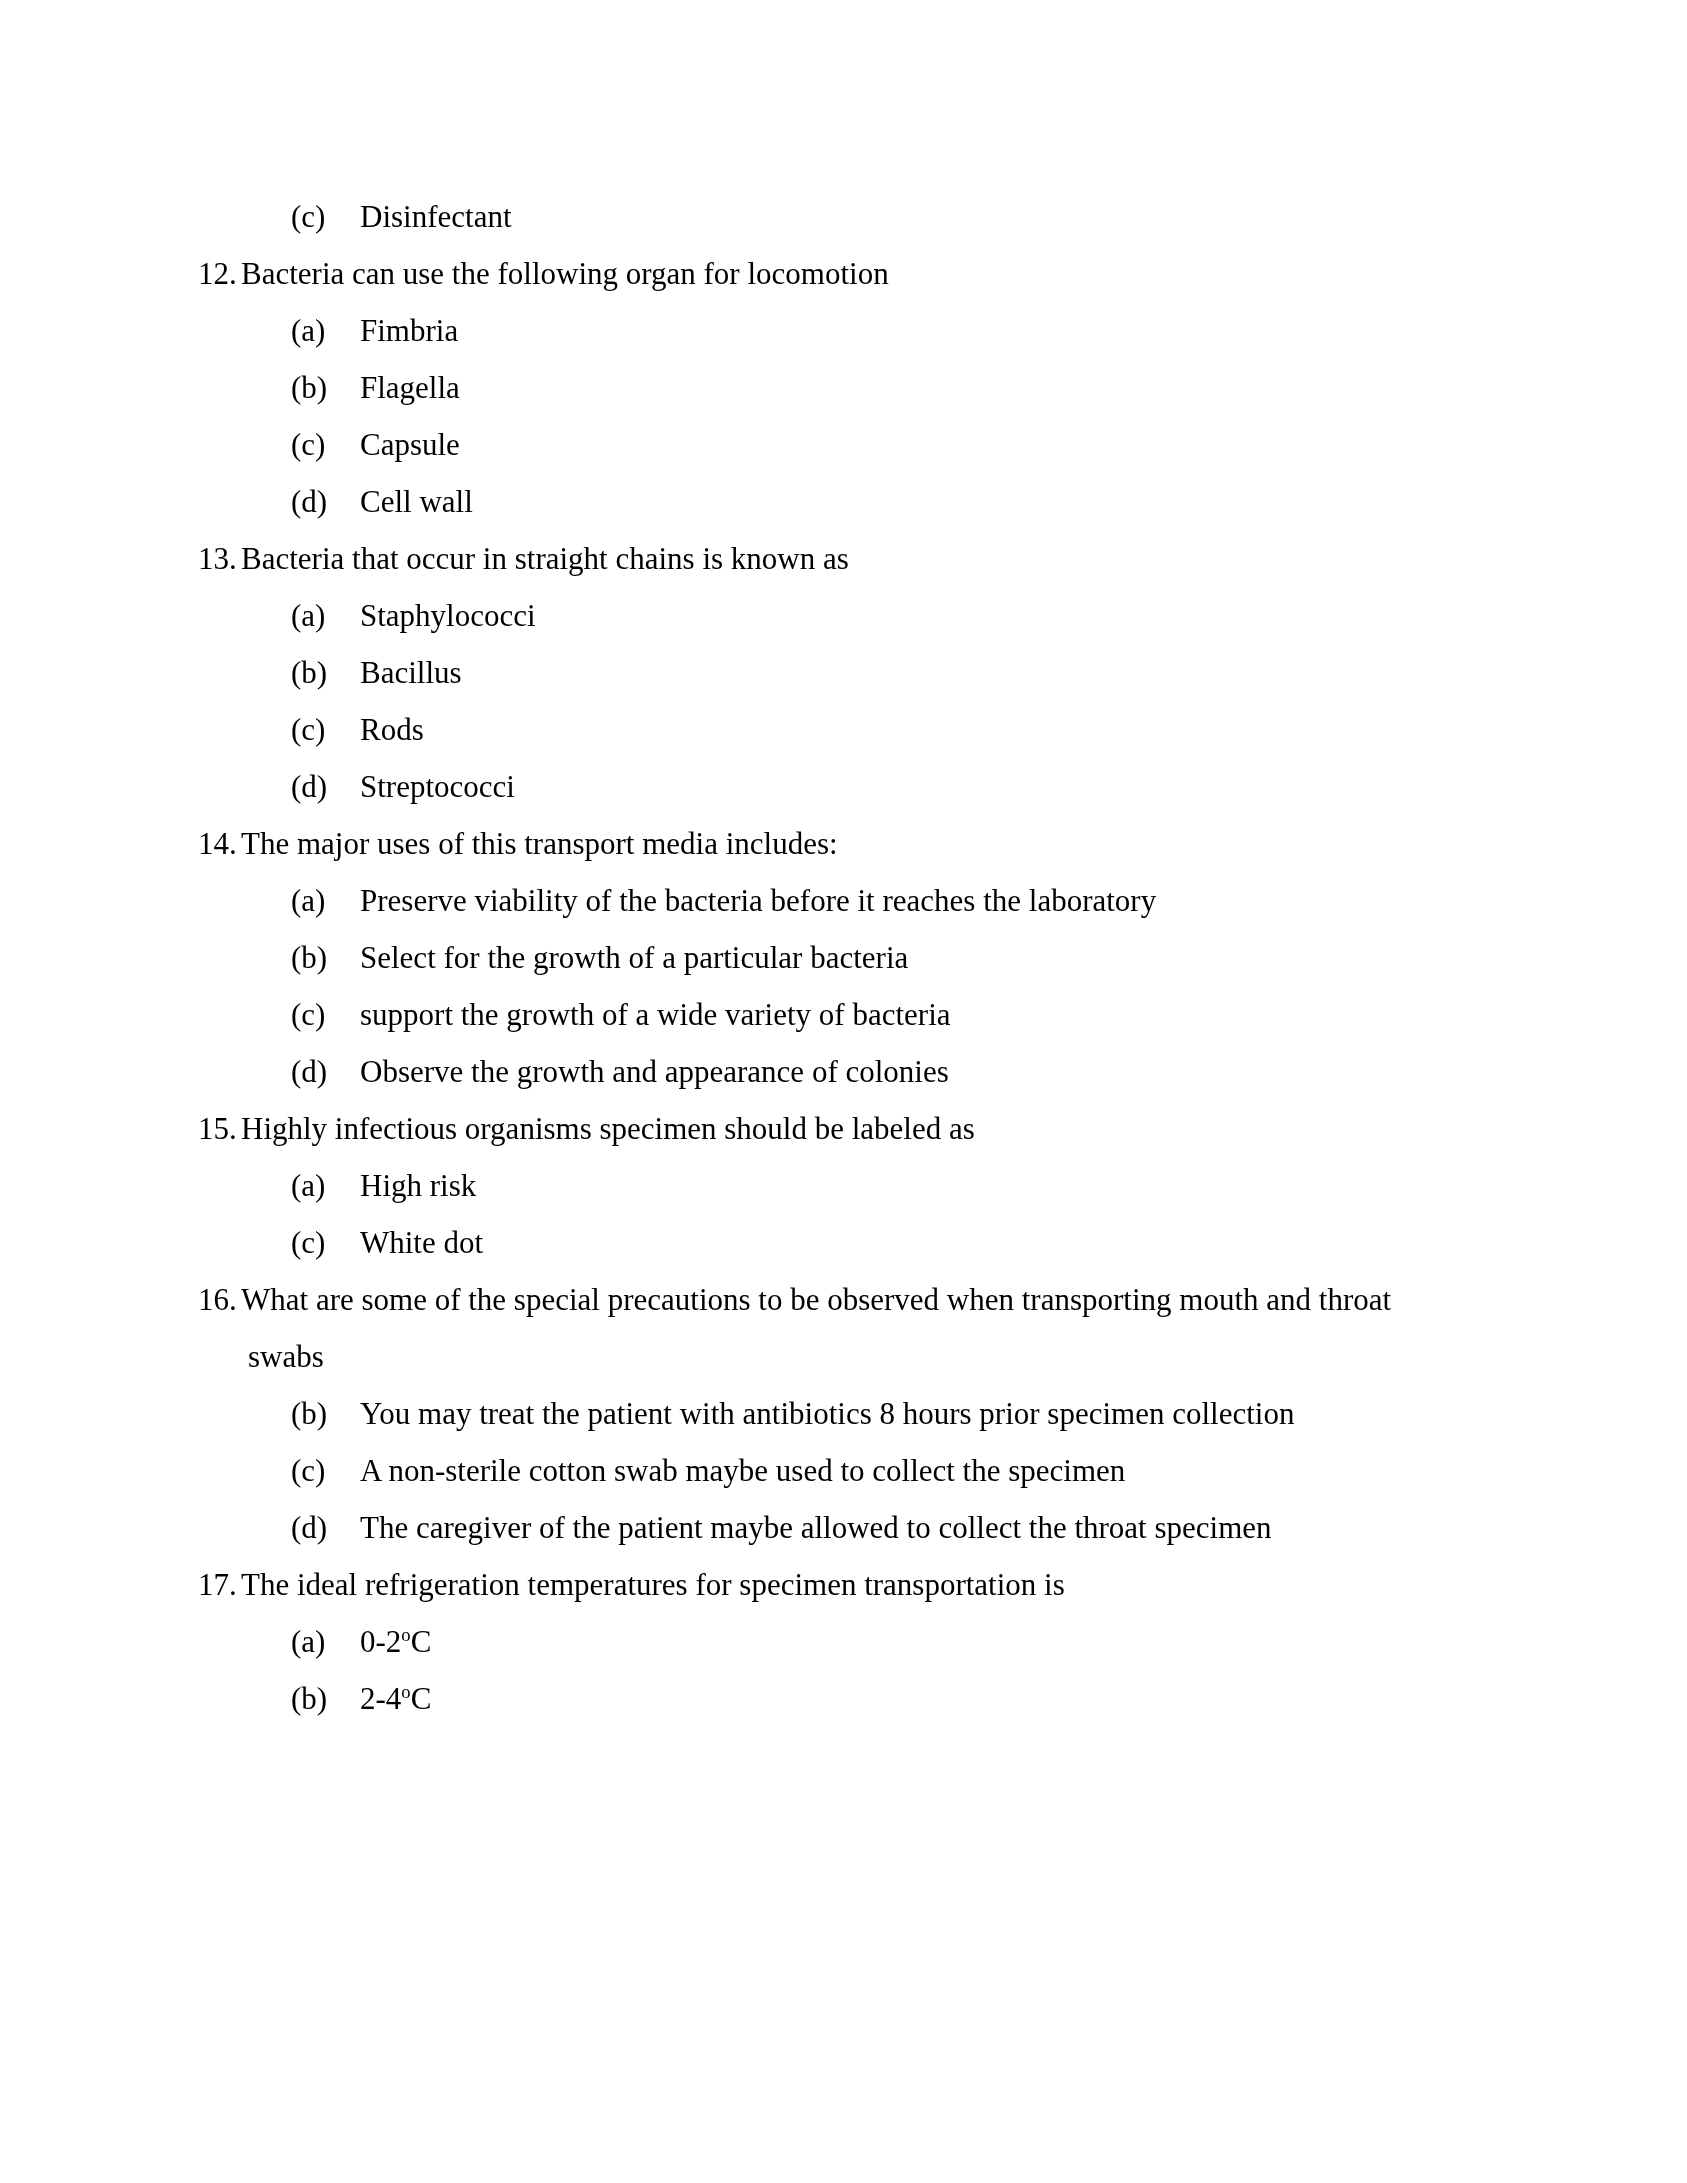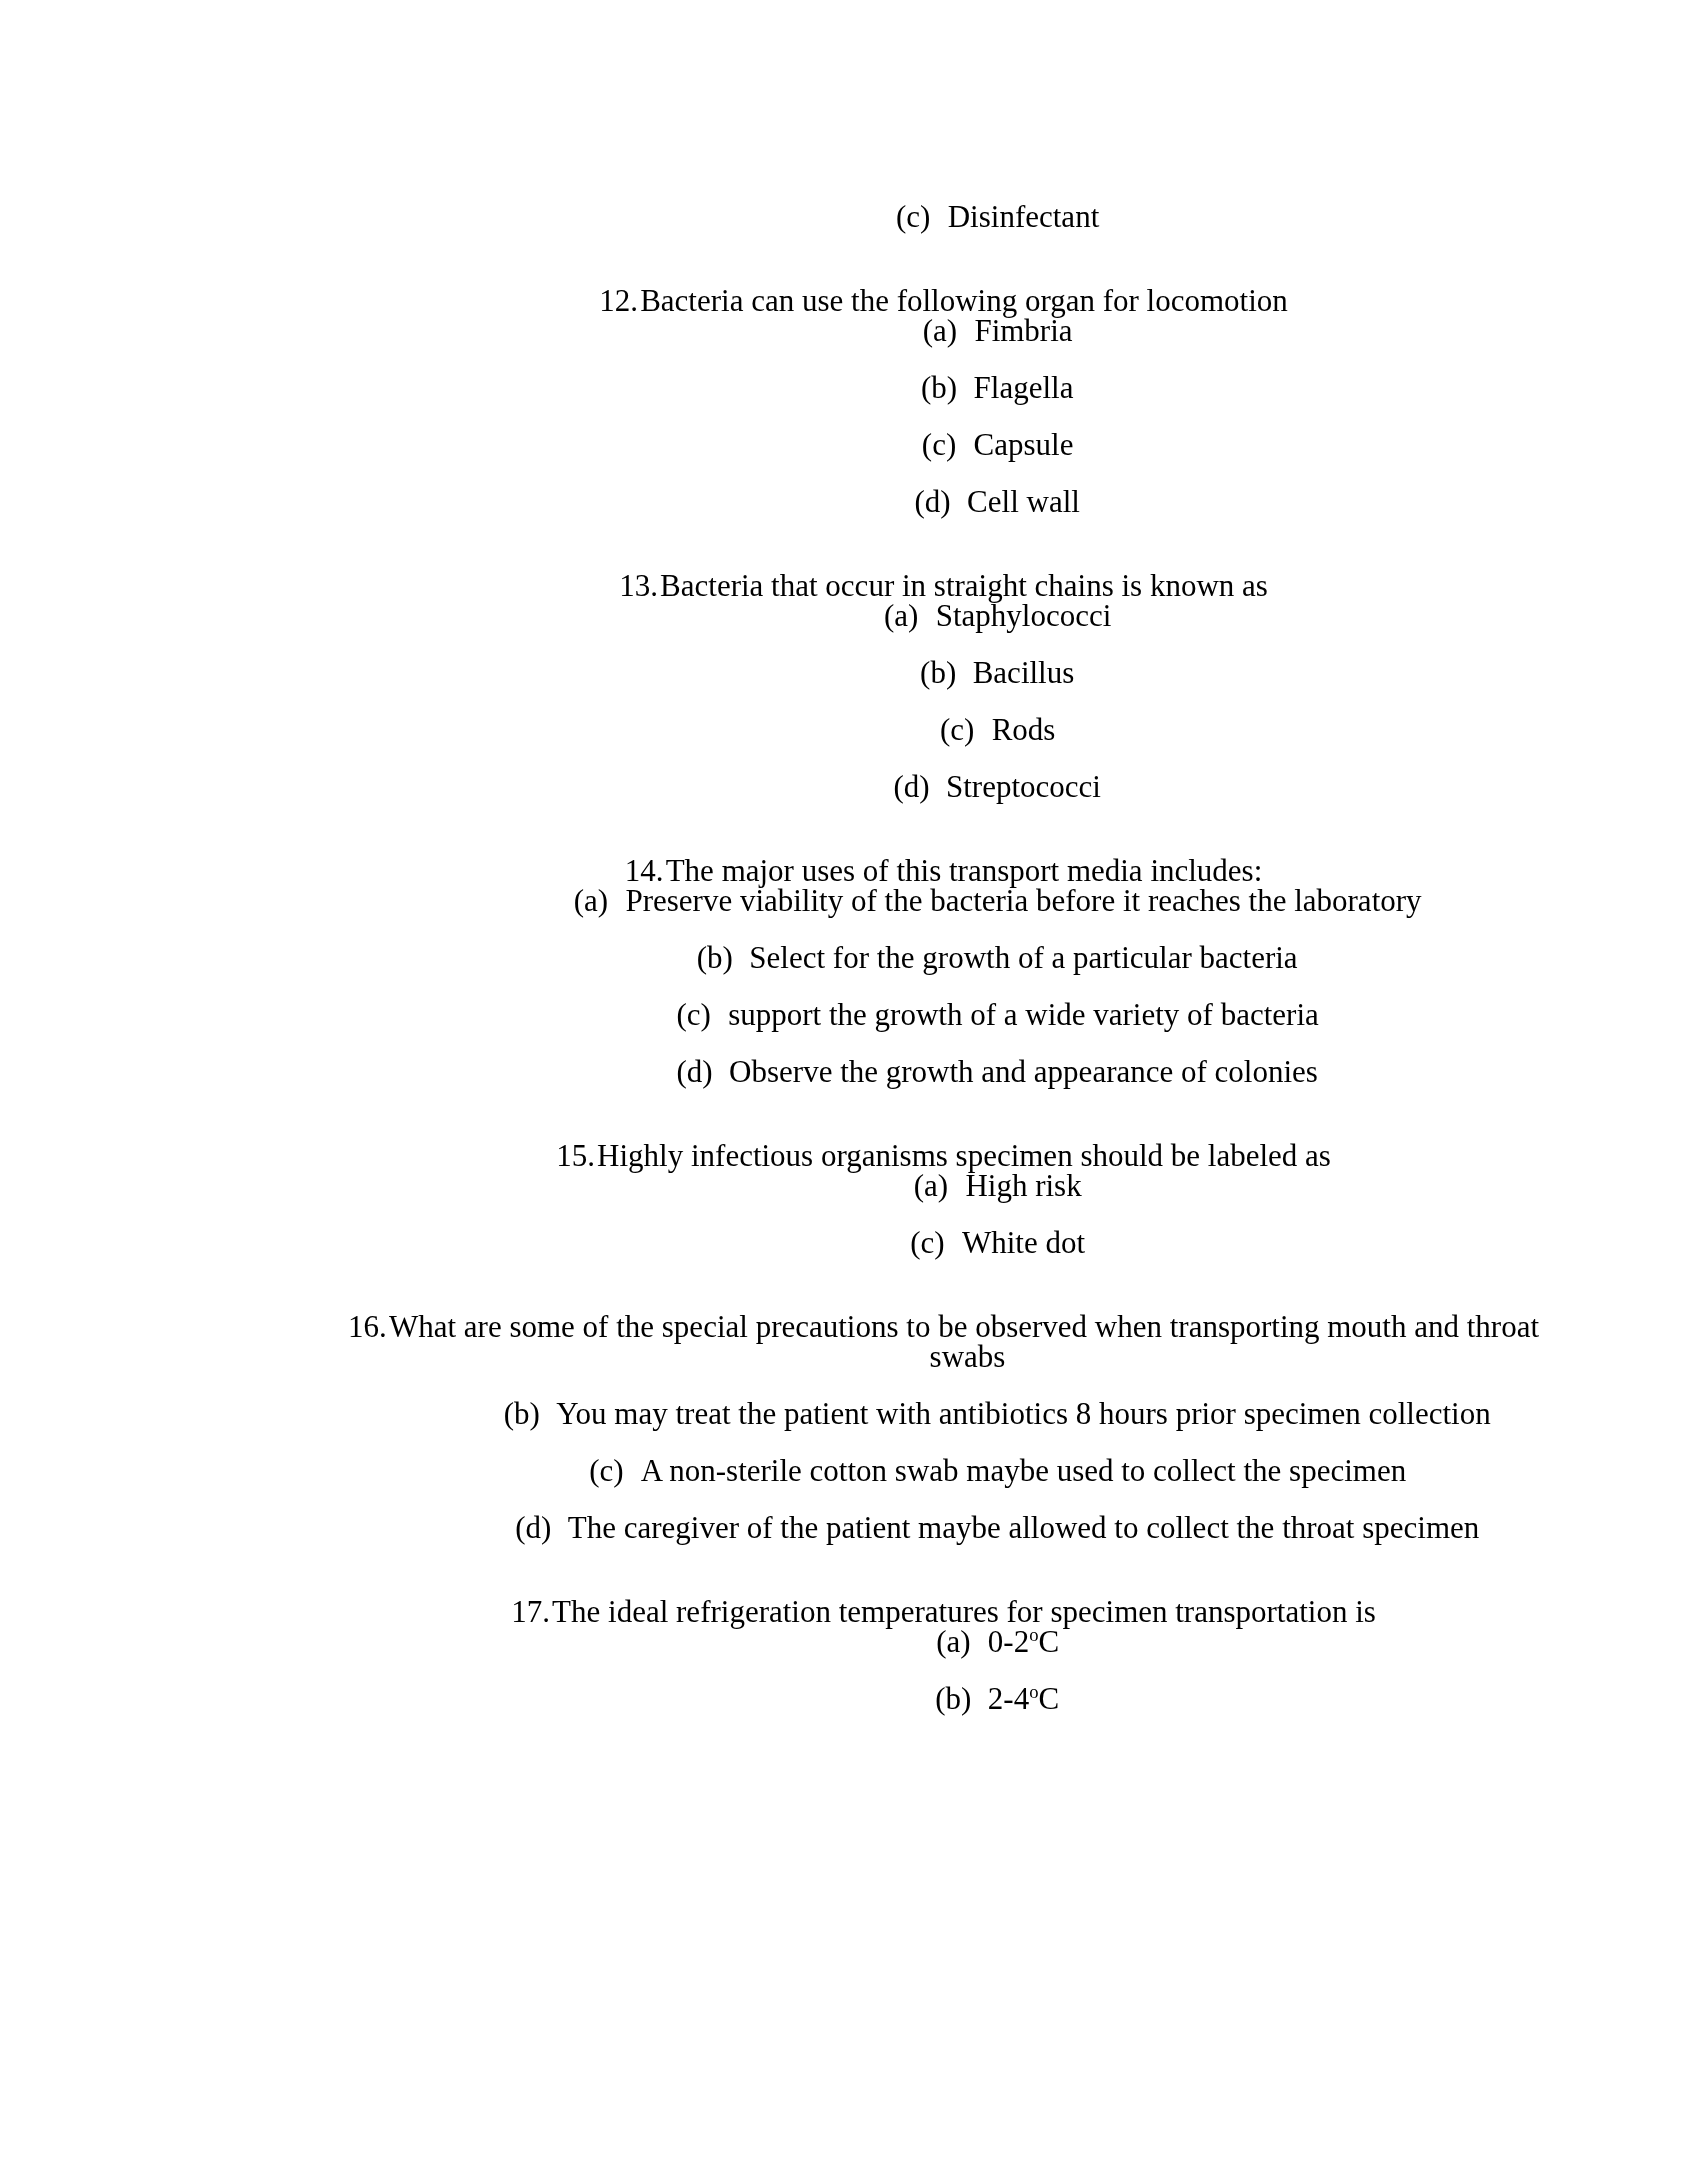--- a/index.html
+++ b/index.html
@@ -20,30 +20,28 @@
     position: absolute;
     left: 0;
     top: 198px;
     width: 1687px;
   }
   .line {
     height: 57px;
     font-size: 31px;
     line-height: 1.22;
     white-space: nowrap;
-    text-align: center;
   }
   
   .q {
     padding-left: 198px;
   }
   .q-num {
     display: inline-block;
     width: 43px;
-    margin-top: 27px;
   }
   
   .cont {
     padding-left: 248px;
   }
   
   .opt {
     padding-left: 291px;
   }
   .marker {

